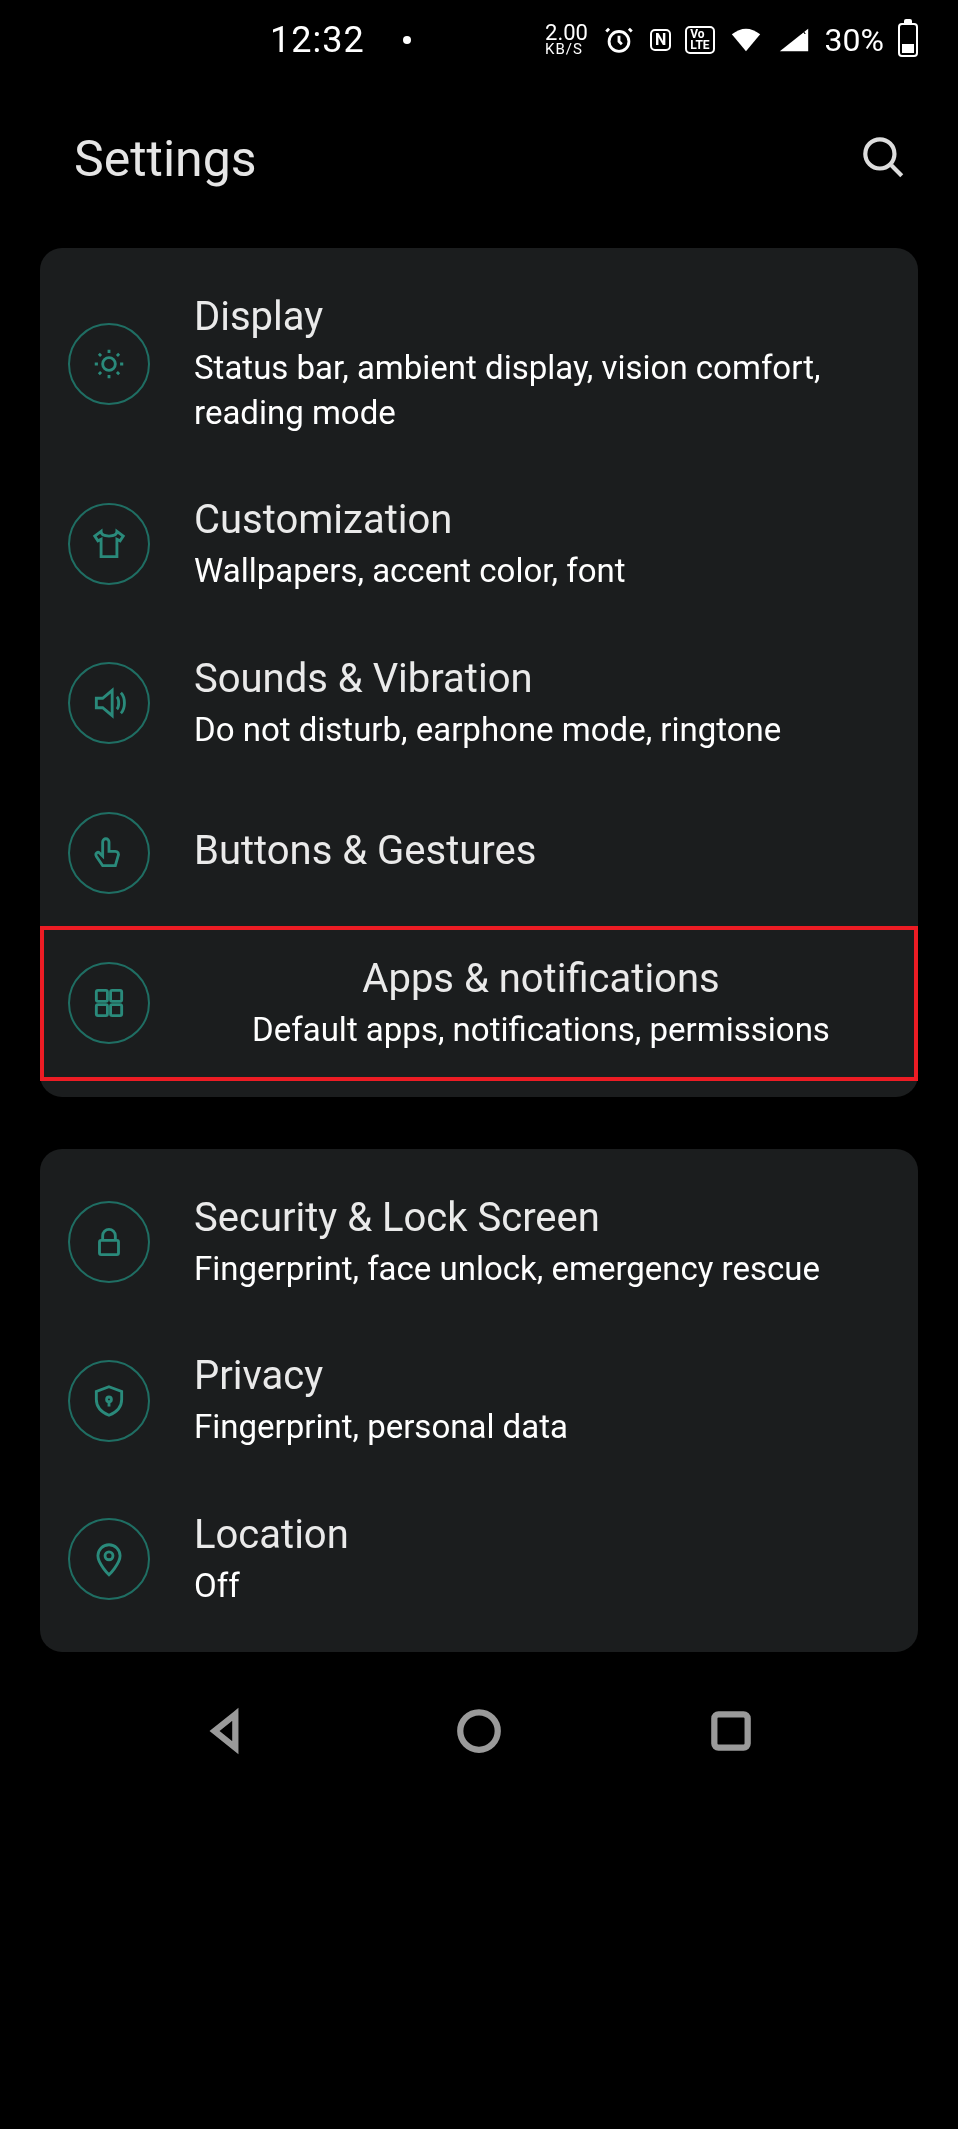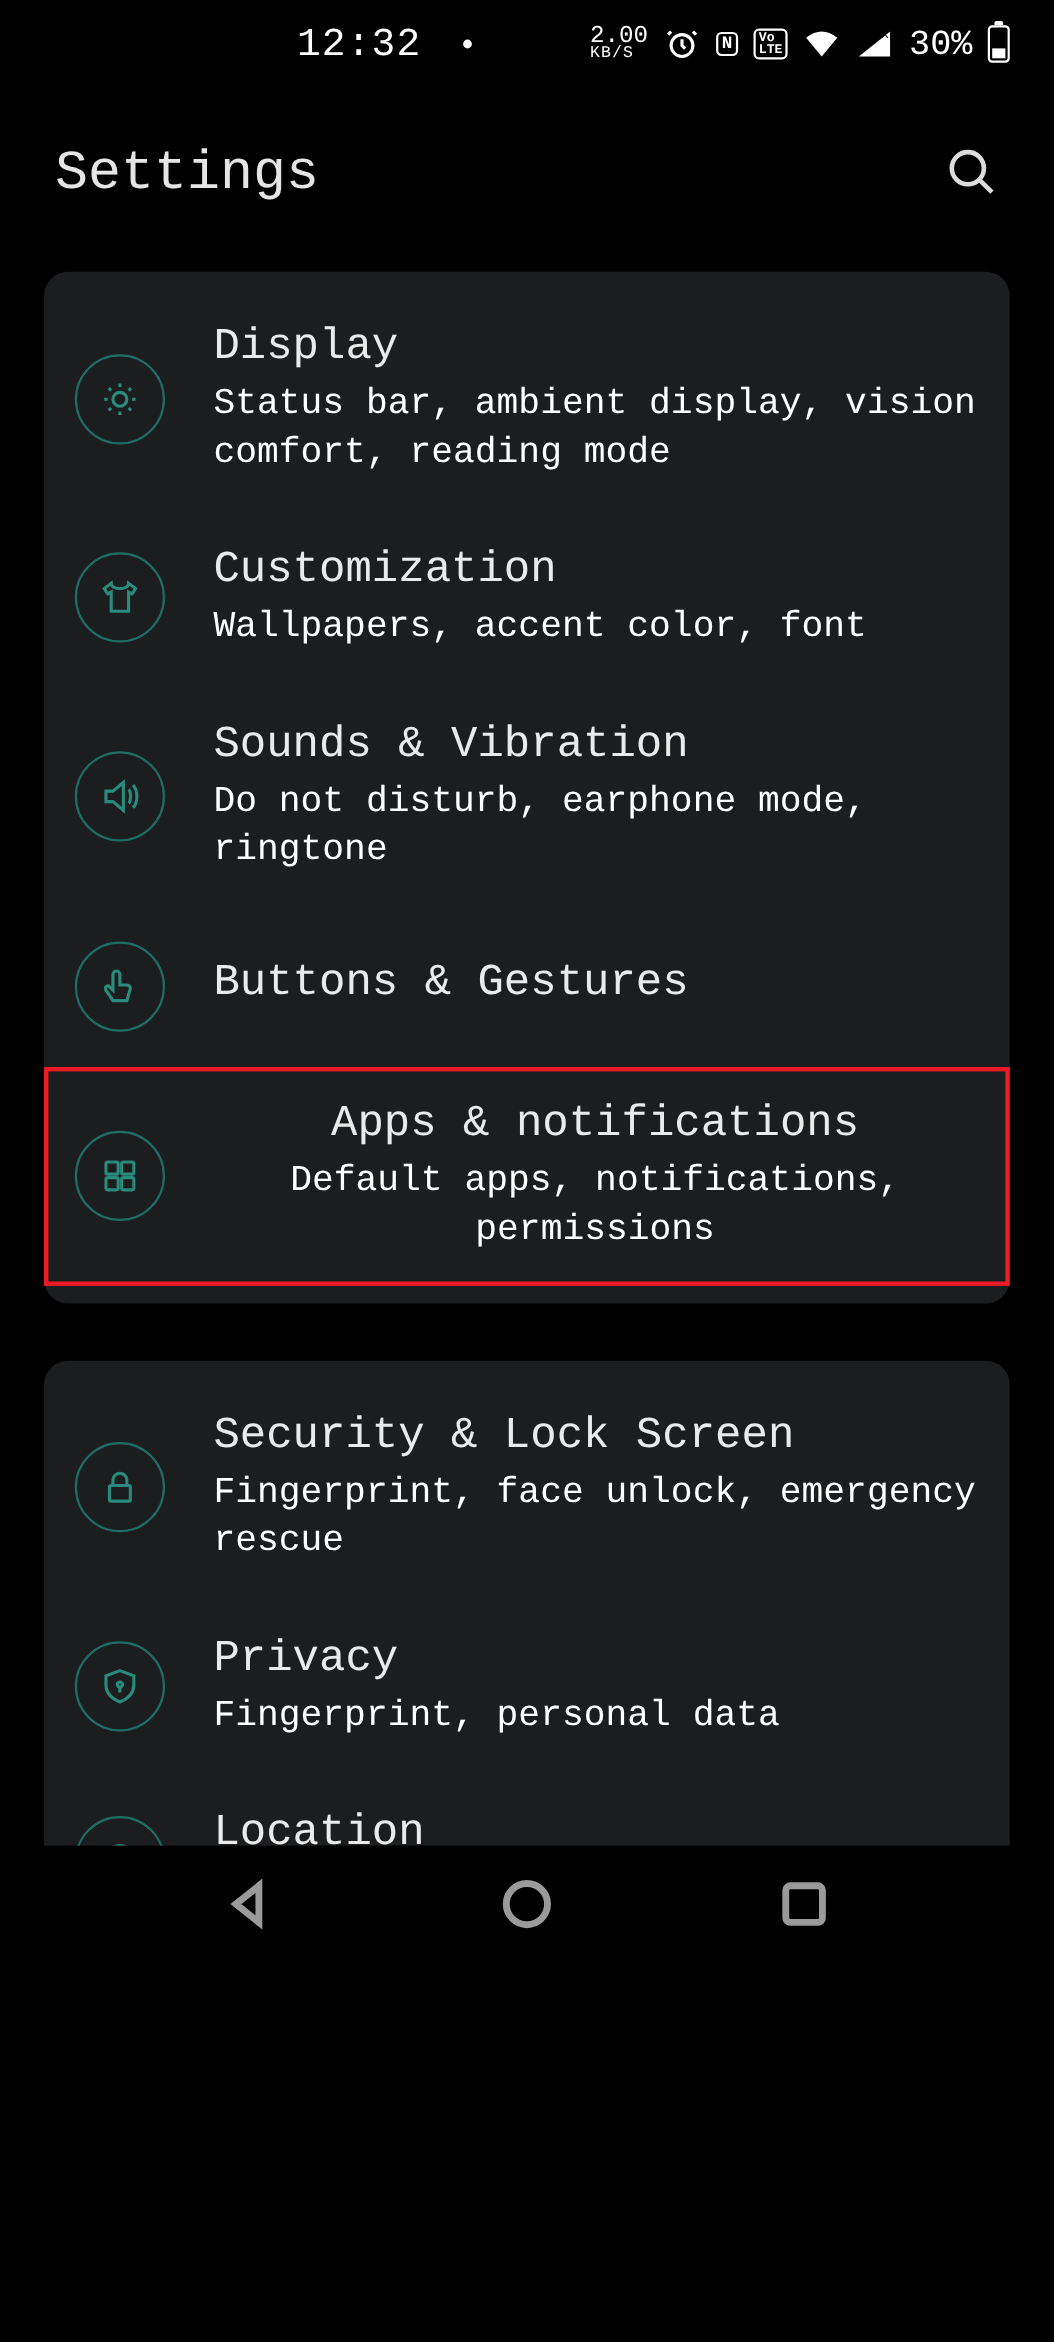--- a/index.html
+++ b/index.html
@@ -15,42 +15,42 @@
   .speed-top { font-size: 22px; }
   .speed-bot { font-size: 15px; letter-spacing: 1px; }
   .status-icon { width: 34px; height: 34px; display: inline-flex; align-items: center; justify-content: center; }
   .badge-box { border: 2.5px solid #fff; border-radius: 5px; padding: 1px 3px; font-size: 16px; font-weight: 700; line-height: 1; }
   .battery-pct { font-size: 32px; }
   .battery-icon { width: 20px; height: 34px; border: 2.5px solid #fff; border-radius: 4px; position: relative; }
   .battery-icon::before { content: ""; position: absolute; top: -6px; left: 4px; right: 4px; height: 4px; background: #fff; border-radius: 2px 2px 0 0; }
   .battery-icon::after { content: ""; position: absolute; bottom: 2px; left: 2px; right: 2px; height: 30%; background: #fff; }
 
   
-  .header { display: flex; align-items: center; padding: 50px 50px 60px 50px; }
+  .header { display: flex; align-items: center; padding: 50px 50px 60px 74px; }
   .header-title { font-size: 50px; font-weight: 400; color: #e5e5e5; }
   .search-btn { margin-left: auto; }
   .search-btn svg { width: 50px; height: 50px; stroke: #ddd; }
 
   
   .content { padding: 0 40px; }
   .card { background: #1b1d1e; border-radius: 22px; margin-bottom: 52px; padding: 14px 0; }
   .row { display: flex; align-items: center; padding: 30px 30px 30px 28px; min-height: 128px; }
   .row.highlighted { outline: 4px solid #ed1c24; outline-offset: -6px; margin: 0 -2px; padding-left: 30px; padding-right: 32px; text-align: center; }
   .row-icon { width: 82px; height: 82px; border-radius: 50%; border: 2px solid #1f6e63; display: flex; align-items: center; justify-content: center; flex-shrink: 0; margin-right: 44px; }
   .row-icon svg { width: 38px; height: 38px; stroke: #2a8a7b; fill: none; stroke-width: 1.8; }
   .row-text { flex: 1; }
   .row-title { font-size: 40px; font-weight: 400; color: #eaeaea; line-height: 1.25; margin-bottom: 4px; }
   .row-sub { font-size: 33px; color: #ffffff; line-height: 1.35; }
 
   
   .nav-bar { position: absolute; left: 0; right: 0; bottom: 0; height: 110px; display: flex; align-items: center; justify-content: space-evenly; background: #000; }
   .nav-btn svg { width: 50px; height: 50px; stroke: #9a9a9a; fill: none; stroke-width: 3; }
 
   
-  .phone { width: 958px; height: 1788px; position: relative; font-family: Liberation Mono, monospace; }
+  .phone { width: 958px; height: 1788px; position: relative; }
   .scroll-clip { position: absolute; top: 0; left: 0; right: 0; bottom: 110px; overflow: hidden; }
 </style>
 </head>
 <body>
 
 <div class="phone">
 <div class="scroll-clip">
 
   <div class="status-bar">
     <div class="status-left">

